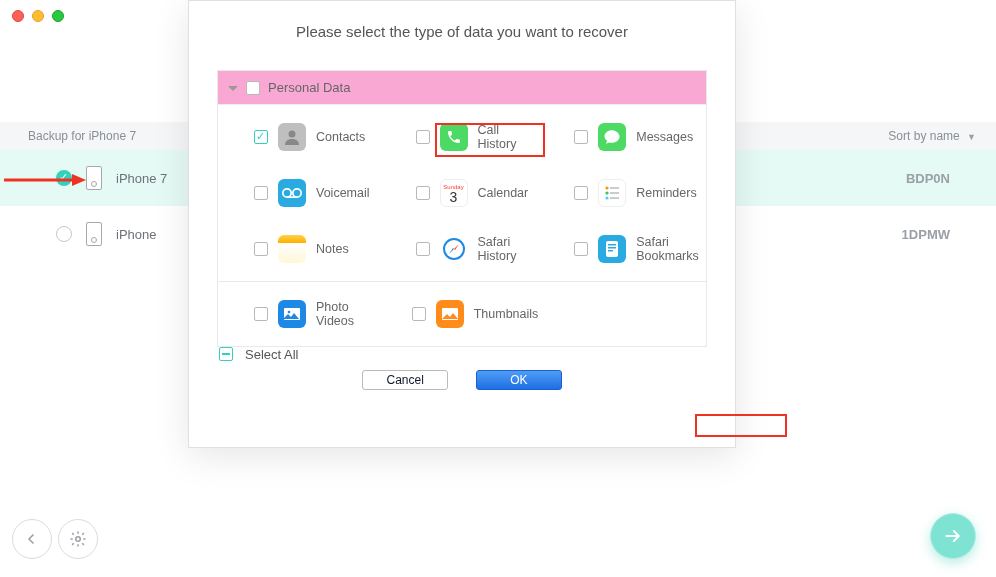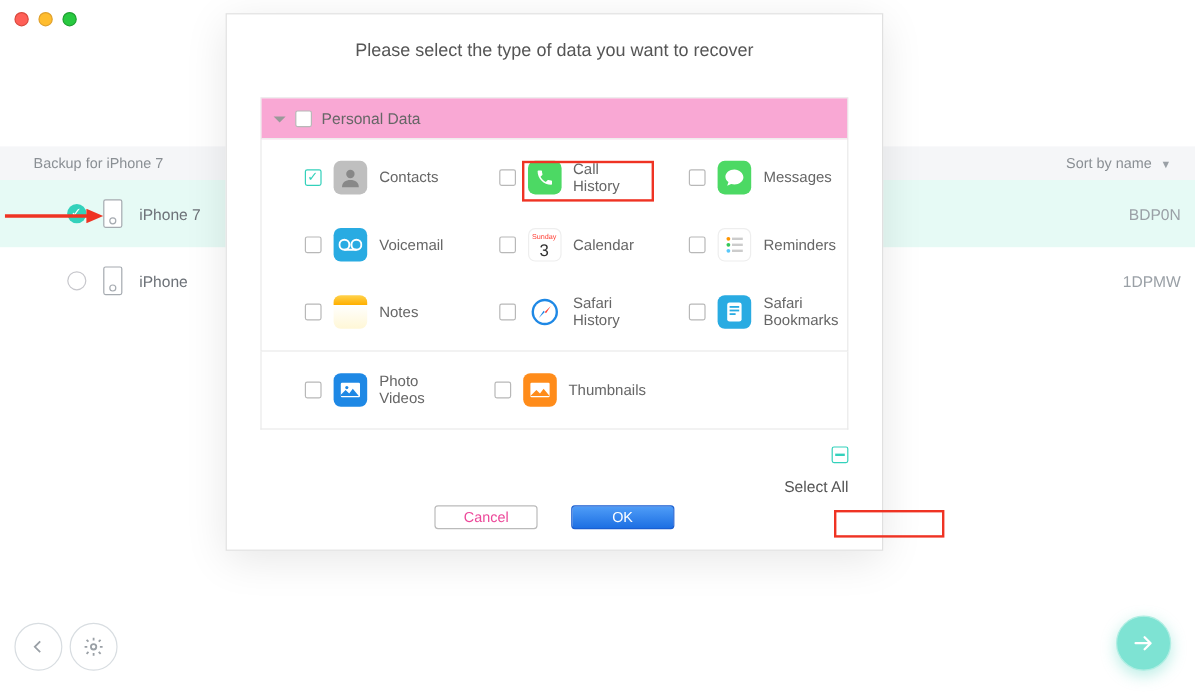--- a/index.html
+++ b/index.html
@@ -50,30 +50,30 @@
 
   .phone-ico {
     width: 16px; height: 24px; border: 1.5px solid #a5aab0; border-radius: 2px;
     position: relative; background: #fff; flex-shrink: 0;
   }
   .phone-ico::after {
     content: ""; position: absolute; bottom: 2px; left: 50%; transform: translateX(-50%);
     width: 4px; height: 4px; border-radius: 50%; border: 1px solid #a5aab0;
   }
 
-  .serial { position: absolute; right: 12px; color: #9aa0a6; }
+  .serial { position: absolute; right: 46px; color: #9aa0a6; font-weight: bold; }
 
   .red-arrow {
     position: absolute; top: 174px; left: 4px; width: 82px; height: 12px;
   }
 
   
   .modal {
     position: absolute;
-    left: 188px; top: 11px;
+    left: 188px; top: 0;
     width: 548px; height: 448px;
     background: #fff;
     border: 1px solid #e0e0e0;
     box-shadow: 0 8px 34px rgba(0,0,0,0.1);
     z-index: 10;
     padding: 22px 28px 10px 28px;
   }
   .modal-title { text-align: center; font-size: 15px; color: #555; margin-bottom: 30px; }
 
   .section {
@@ -114,28 +114,28 @@
     width: 28px; height: 28px; border-radius: 6px;
     display:flex; align-items:center; justify-content:center;
     font-size: 14px; color: #fff; flex-shrink: 0;
   }
 
   .red-box-1 { position:absolute; border:2.5px solid #ef3323; pointer-events:none; }
   .hl-contacts { top: 122px; left: 246px; width: 110px; height: 34px; z-index:20; }
   .hl-ok       { top: 413px; left: 506px; width: 92px; height: 23px; z-index:20; }
 
   
-  .select-all { display:flex; align-items:flex-end; gap: 12px; margin-top: 14px; margin-left: 2px; flex-direction: column; }
+  .select-all { display:flex; align-items:flex-start; gap: 12px; margin-top: 0; margin-left: 2px; }
 
   .btn-row { text-align:center; margin-top: 8px; }
   .btn {
     display:inline-block; width: 86px; height: 20px; line-height: 18px;
     font-size: 12px; border-radius: 3px; margin: 0 12px; cursor:pointer;
   }
-  .btn.cancel { background:#fff; border:1px solid #bbb; color:#ec4899; }
+  .btn.cancel { background:#fff; border:1px solid #bbb; color:#0f172a; }
   .btn.ok { background: linear-gradient(#4f9df7,#1d6fe3); border:1px solid #1a5ed1; color:#fff; }
 
   
   .nav-btn {
     position:absolute; bottom: 18px; width: 40px; height: 40px; border-radius: 50%;
     border: 1px solid #d8dde1; display:flex; align-items:center; justify-content:center;
     color:#9aa0a6; font-size: 18px; background:#fff;
   }
   .nav-back { left: 12px; }
   .nav-gear { left: 58px; }

